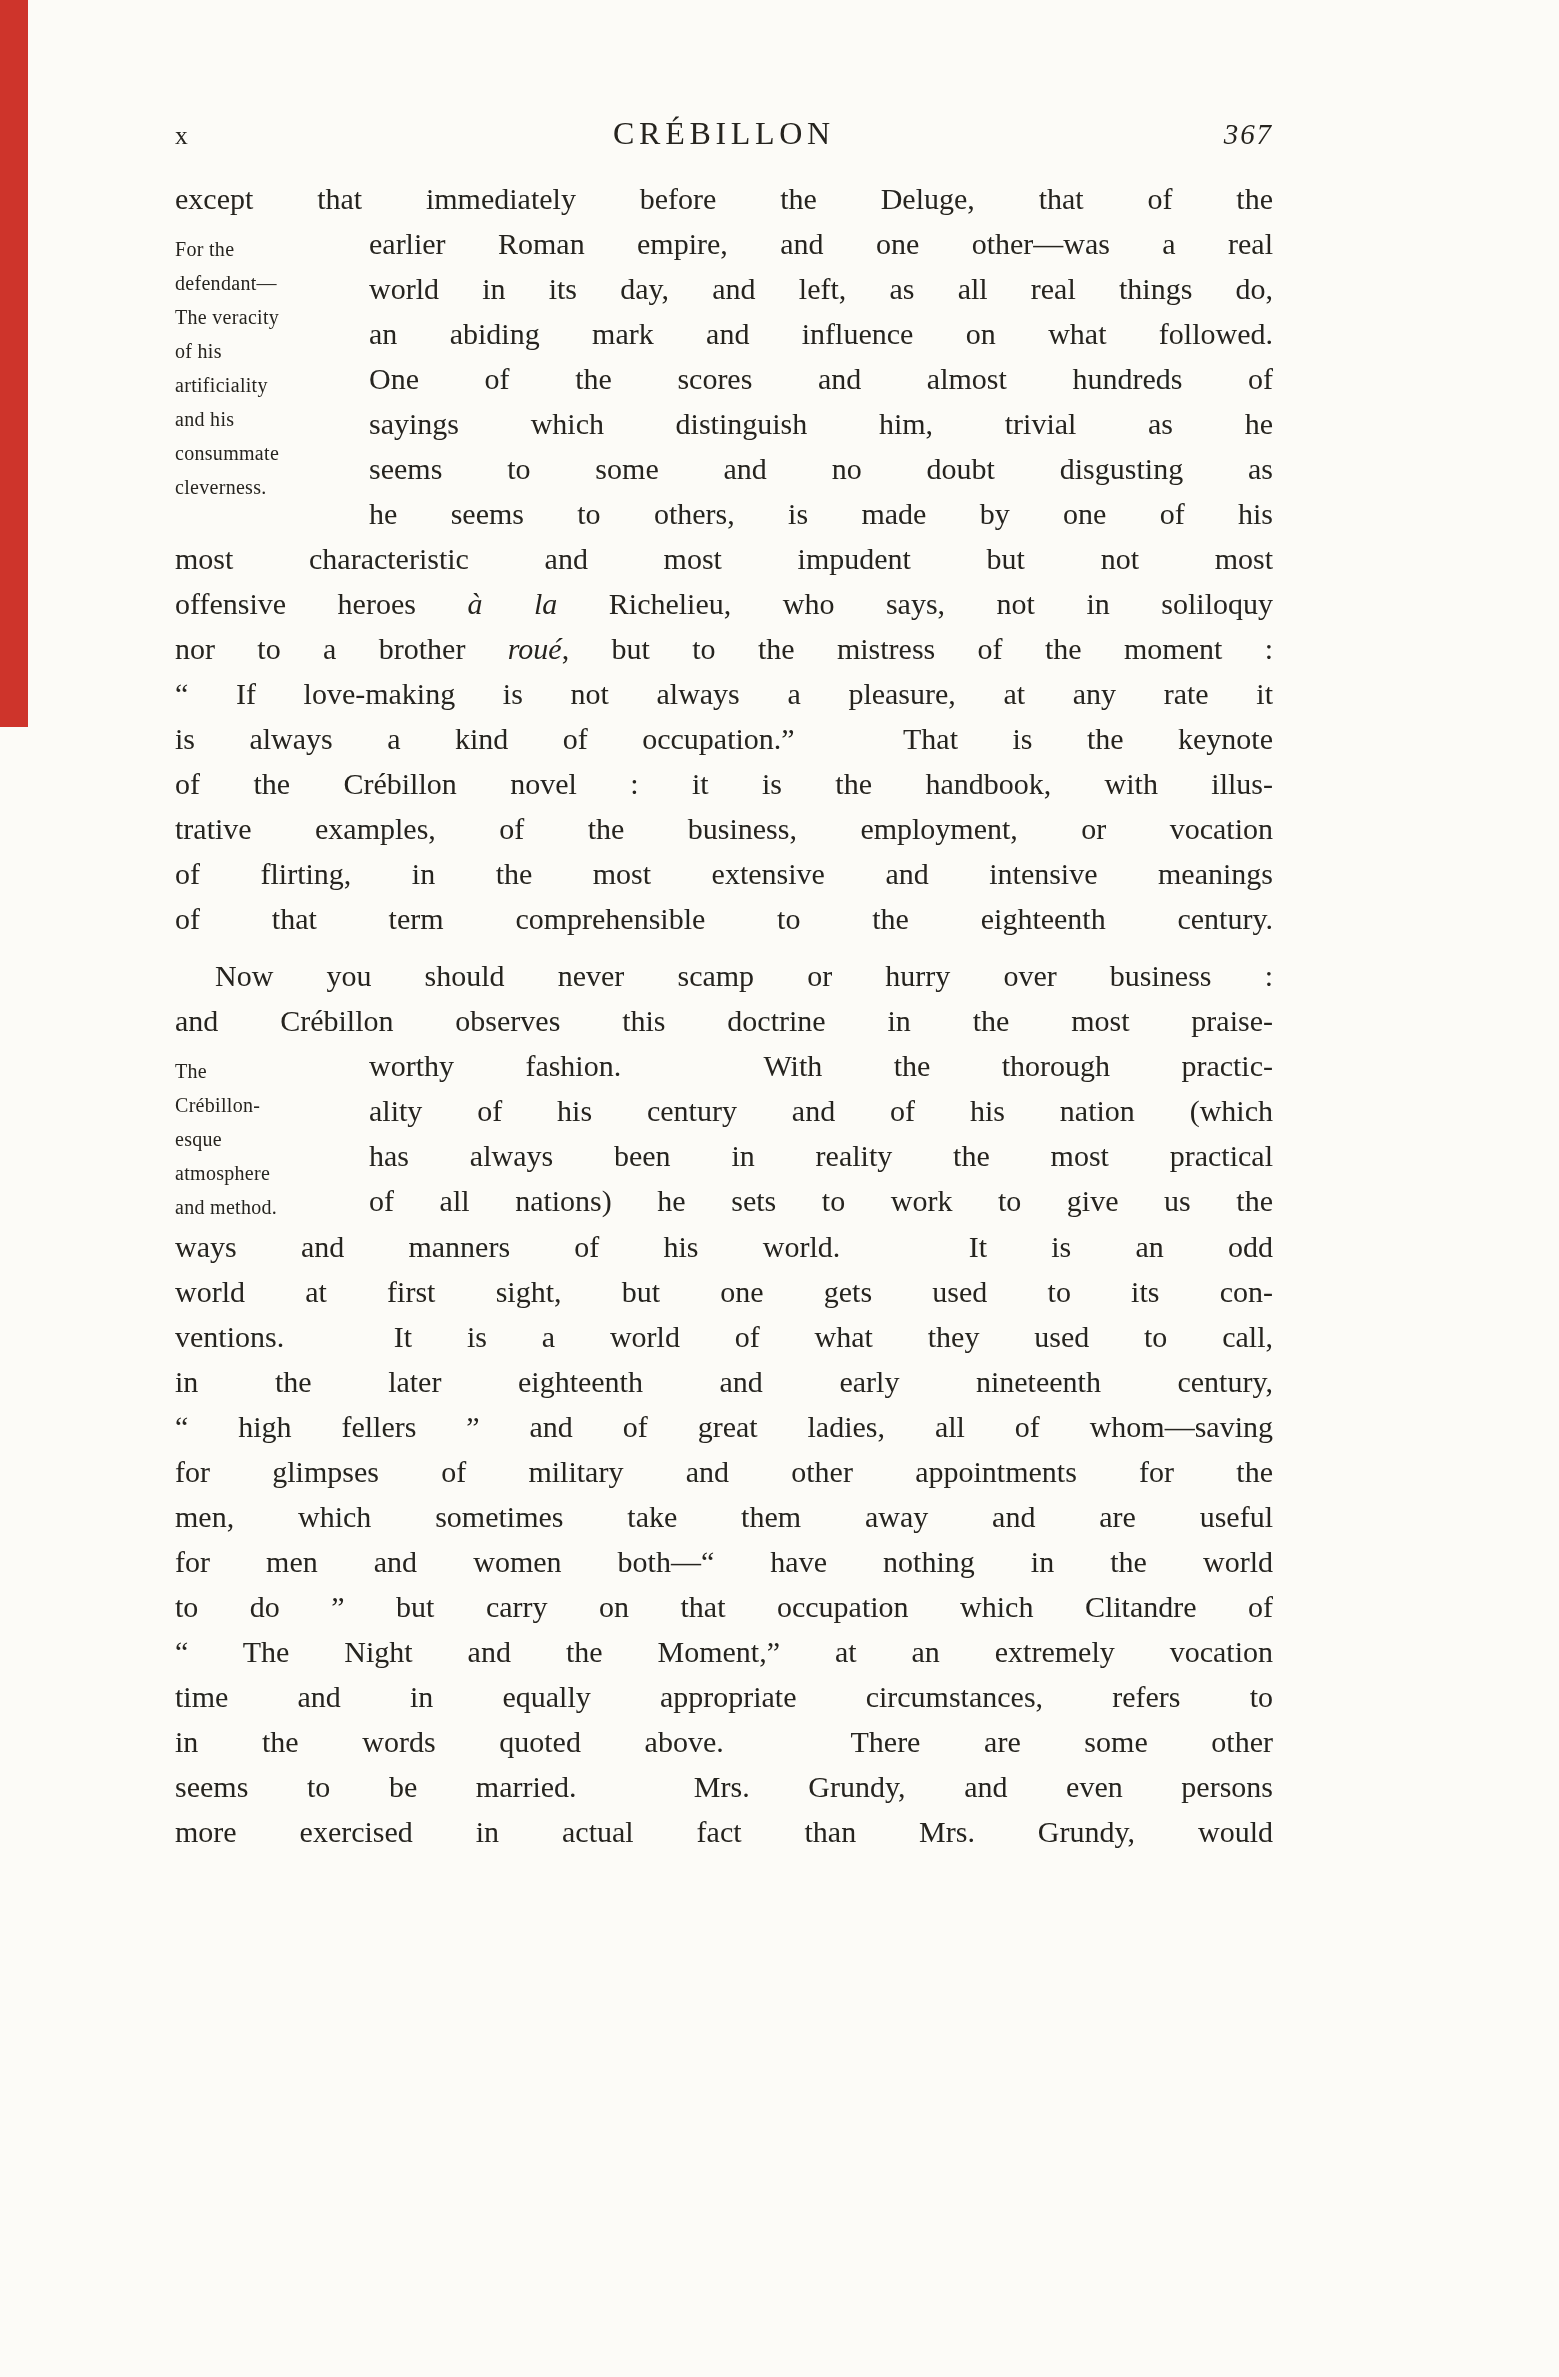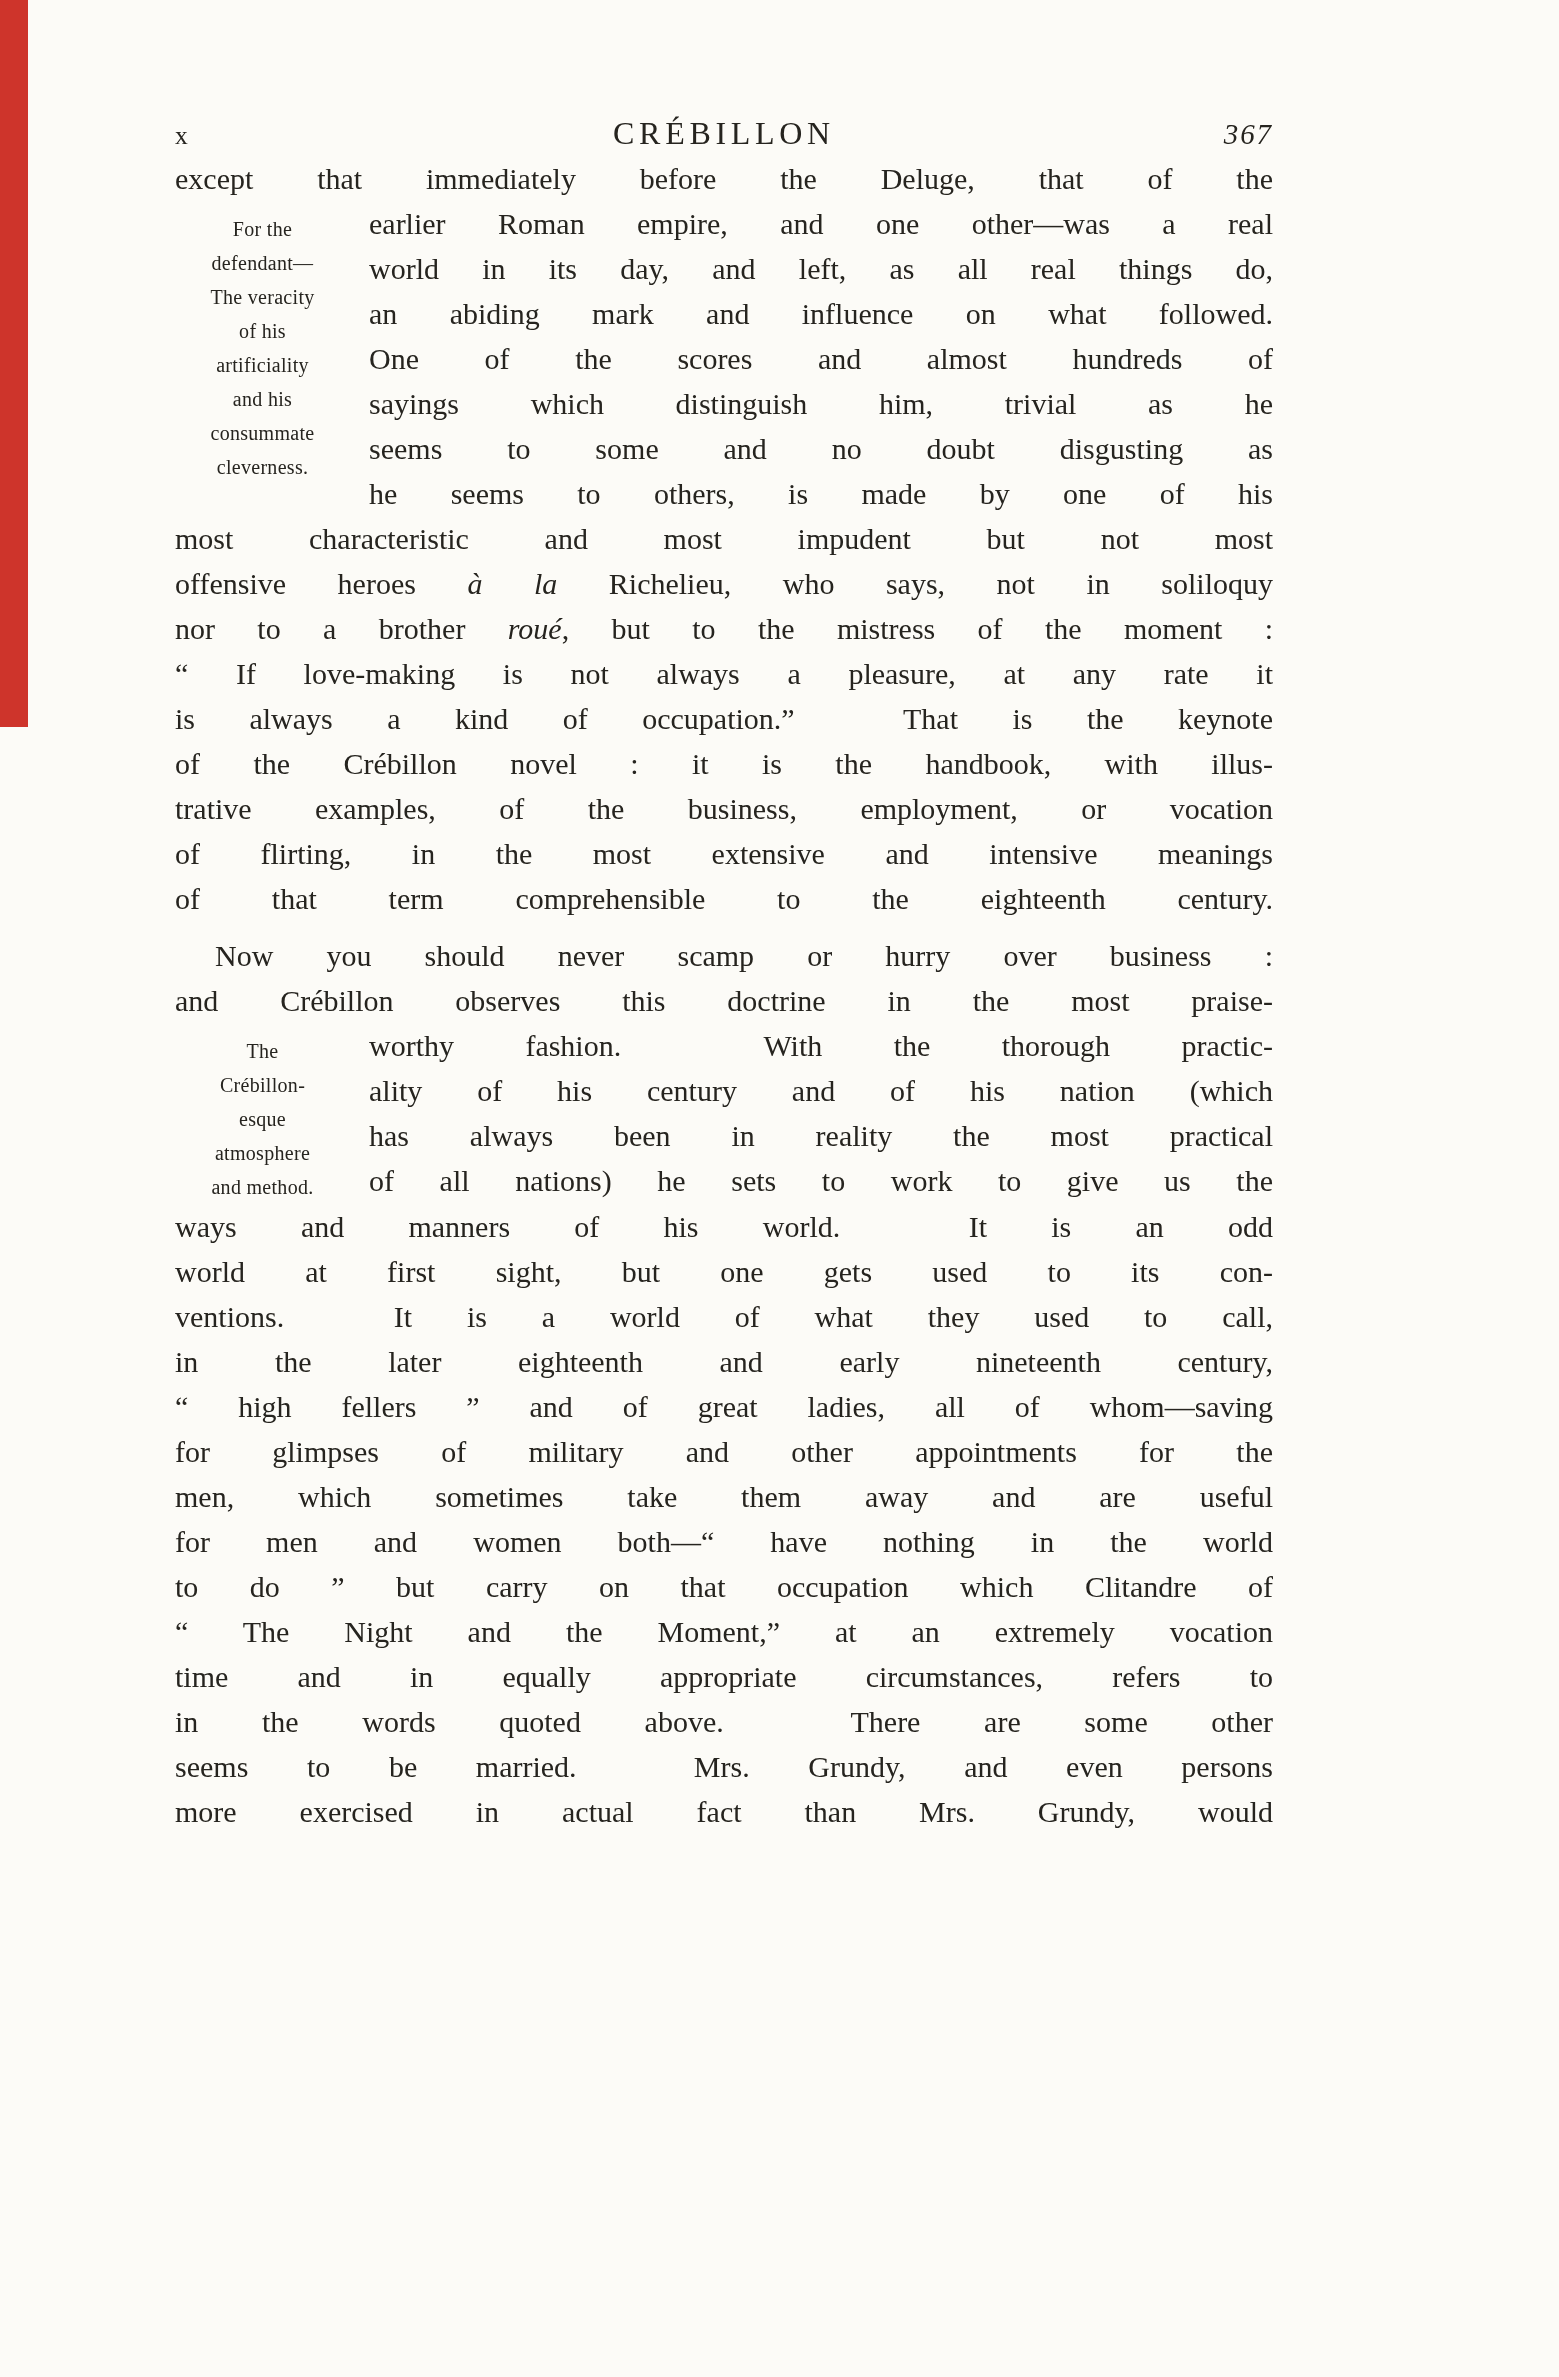--- a/index.html
+++ b/index.html
@@ -42,40 +42,40 @@
   }
   .pagenum {
     width:123px;
     text-align:right;
     font-size:29px;
     letter-spacing:1.9px;
     font-style:italic;
   }
   .content {
     position:absolute;
-    top:156px; left:175px;
+    top:176px; left:175px;
     width:1098px;
     font-size:30px;
     line-height:45px;
   }
   .line {
     text-align:justify;
     text-align-last:justify;
     -moz-text-align-last:justify;
   }
   .line.indent { text-indent:40px;margin-top:12px; }
   .sn-row { display:flex; }
   .sn-note {
     flex:0 0 175px;
     width:175px;
     margin-right:19px;
     padding-top:11.4px;
     font-size:20px;
     line-height:34px;
-    text-align:center;
+    text-align:left;
     letter-spacing:0.3px;
   }
   .sn-body { flex:1; min-width:0; }
   i { font-style:italic; }
 </style>
 </head>
 <body>
 
 <div class="page" style="background: rgb(252, 251, 247); color: rgb(38, 36, 31);">
   <div class="red-stripe" style="background: rgb(206, 52, 43);"></div>

